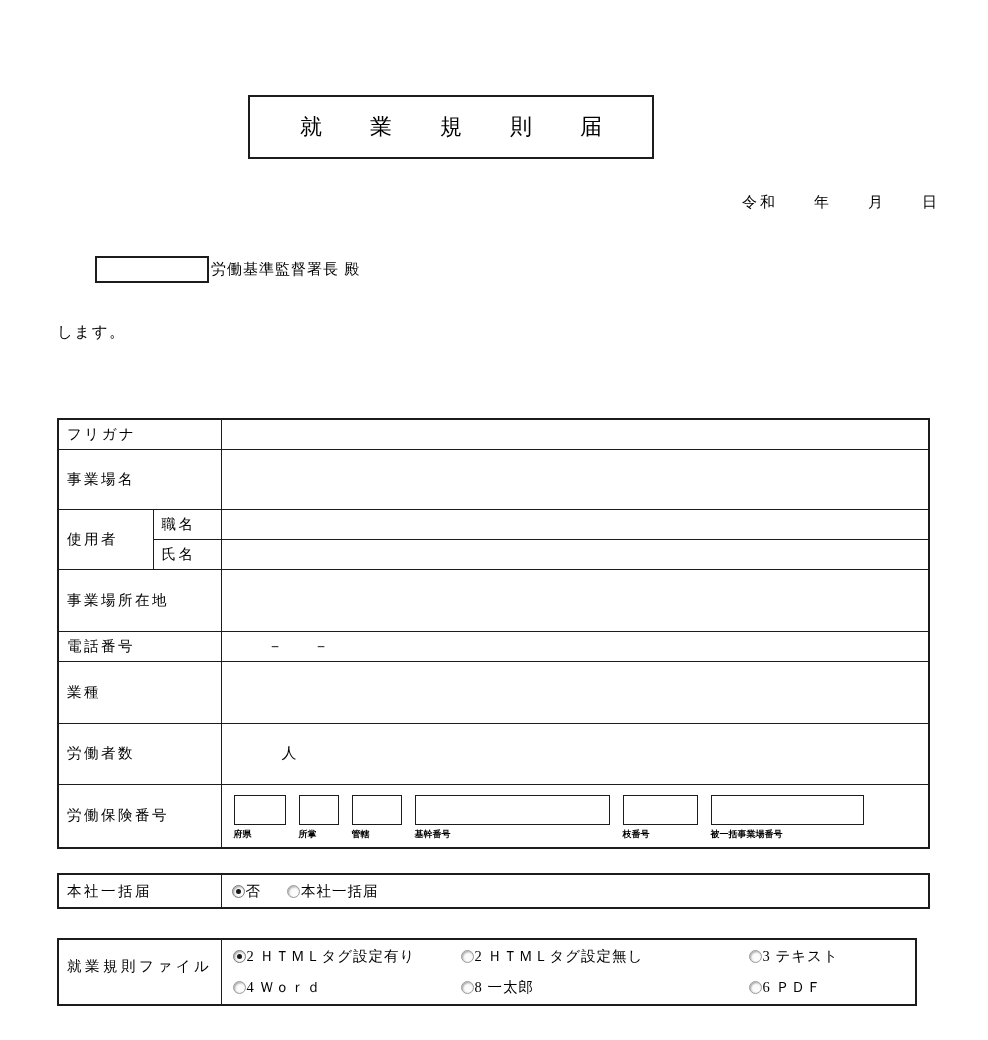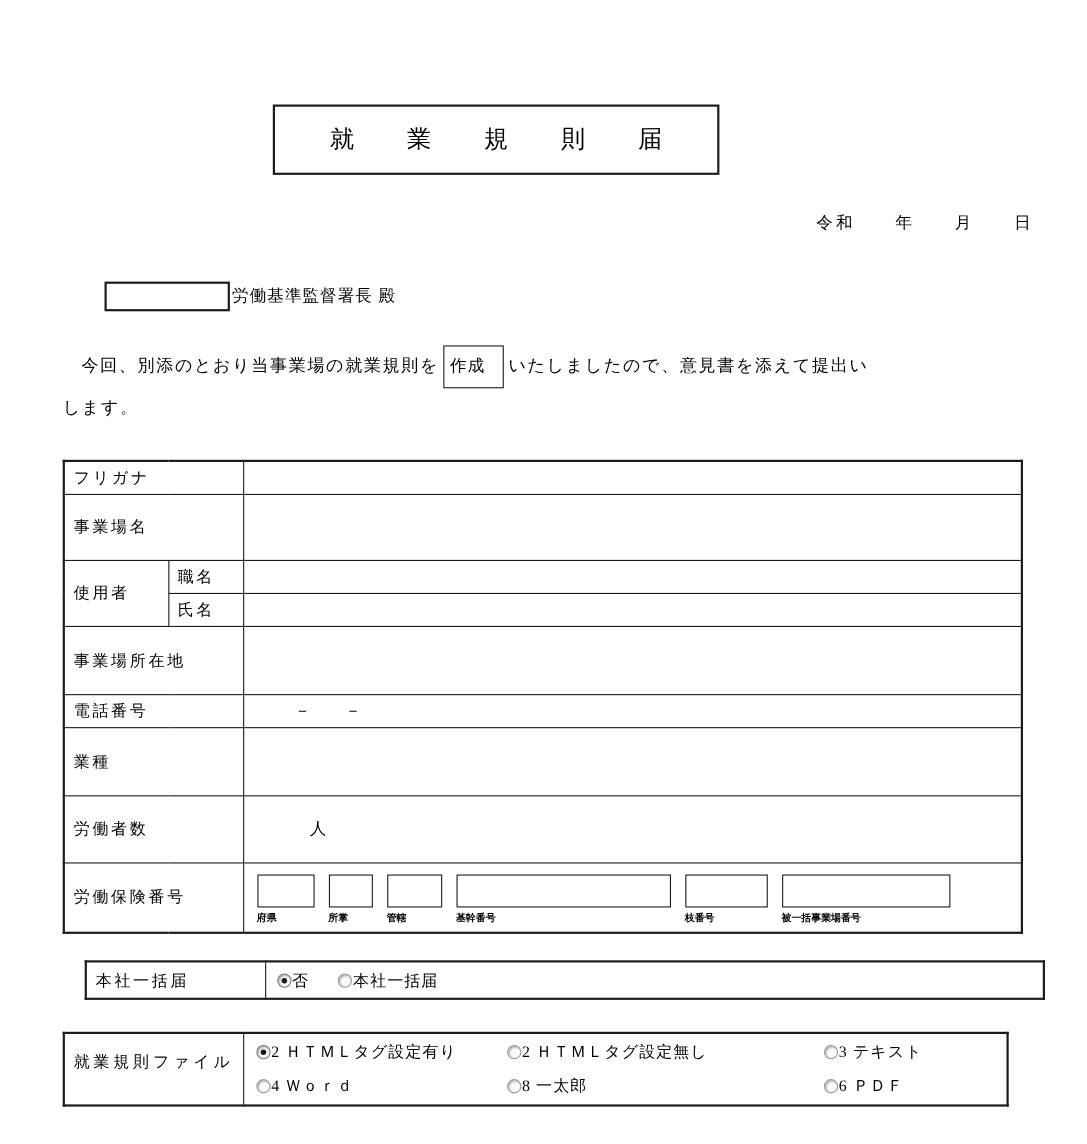--- a/index.html
+++ b/index.html
@@ -67,21 +67,21 @@
     background: #fbfbfb; border: 1px solid #9a9a9a;
     box-shadow: inset 1px 1px 2px rgba(0,0,0,0.35);
     vertical-align: -2px; margin-right: 1px; position: relative; flex: none;
   }
   .radio[data-checked="true"] { border-color: #777; }
   .radio[data-checked="true"]::after {
     content: ""; position: absolute; left: 3px; top: 3px; width: 5px; height: 5px;
     border-radius: 50%; background: #1a1a1a;
   }
 
-  .honsha-table { top: 873px; width: 871px; margin-left: 20px; }
+  .honsha-table { top: 873px; width: 871px; }
   .honsha-table tr { height: 34px; }
   .honsha-opts { display: flex; align-items: center; padding-left: 10px; }
   .honsha-opts .opt { display: flex; align-items: center; margin-right: 26px; font-size: 14.5px; letter-spacing: 1px; }
 
   .file-table { top: 938px; width: 858px; }
   .file-table tr { height: 66px; font-family: Liberation Serif, serif; }
   .file-label-clip {
     height: 34px; overflow: hidden; line-height: 22px; letter-spacing: 3.5px;
     width: 142px; word-break: break-all;
   }
@@ -99,21 +99,20 @@
 </div>
 
 <div class="date-line">令和　　年　　月　　日</div>
 
 <div class="addressee">
   <input class="office-input" type="text" value="" style="">
   <span class="addressee-label">労働基準監督署長 殿</span>
 </div>
 
 <div class="intro">
-  <div class="line"><span>　今回、別添のとおり当事業場の就業規則を</span><span class="action-box">作成</span><span>いたしましたので、意見書を添えて提出い</span></div>
   <div class="line">します。</div>
 </div>
 
 <table class="form-table main-table">
   <colgroup>
       <col style="width:95px">
       <col style="width:68px">
       <col style="width:708px">
     </colgroup>
   <tbody>

